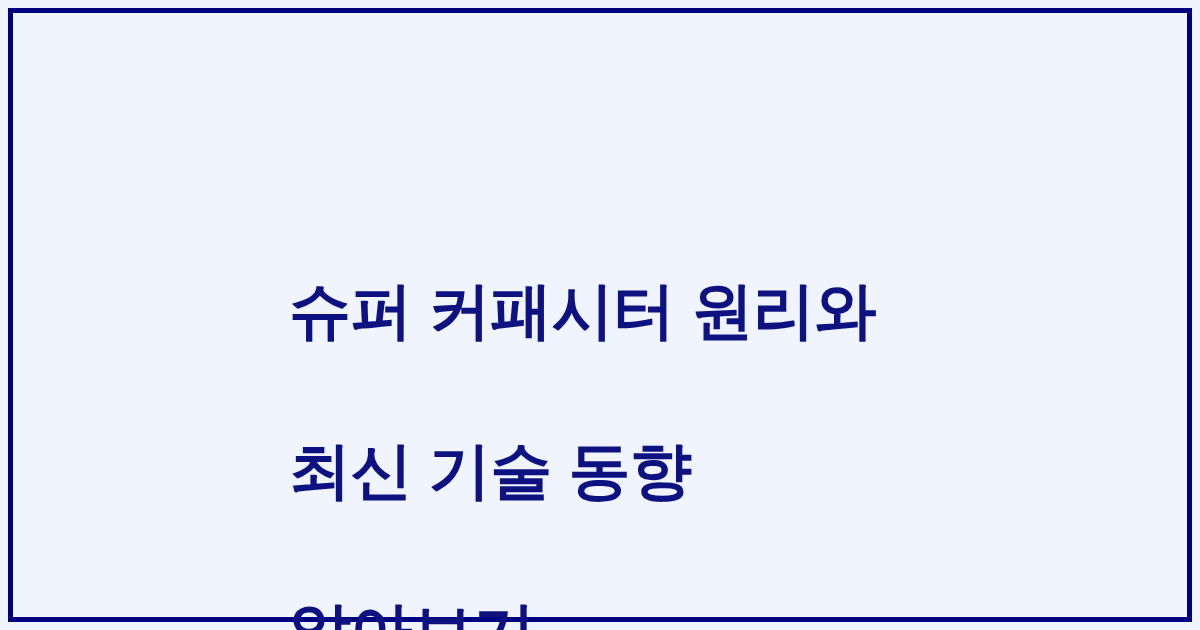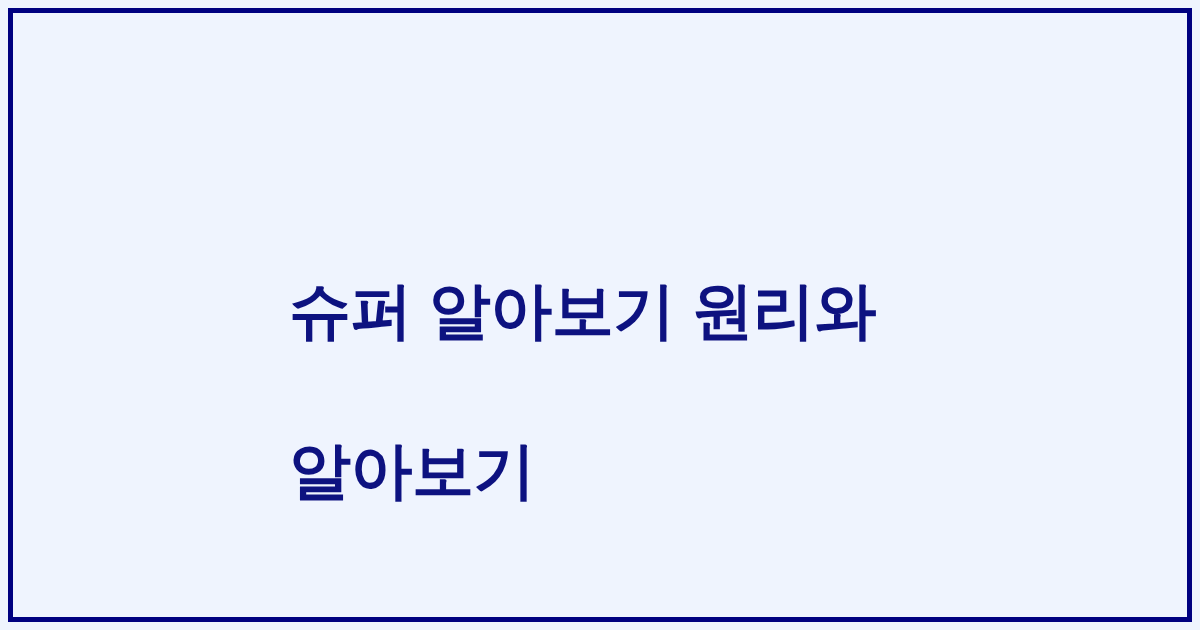--- a/index.html
+++ b/index.html
@@ -64,19 +64,20 @@
   }
 </style>
 </head>
 <body>
 
 <div class="og-canvas">
   <div class="og-card">
 
     <div class="title-block">
       <h1 class="og-title">
-        <span class="title-line">슈퍼 알아보기 원리와</span>
+        <span class="title-line">슈퍼 커패시터 원리와</span>
+        <span class="title-line">최신 기술 동향</span>
         <span class="title-line">알아보기</span>
       </h1>
     </div>
 
   </div>
 </div>
 
 </body></html>

